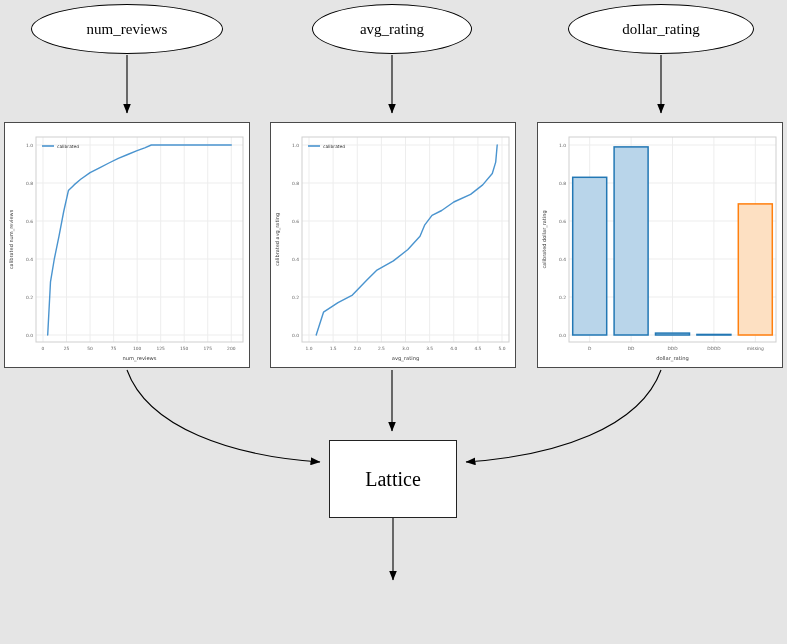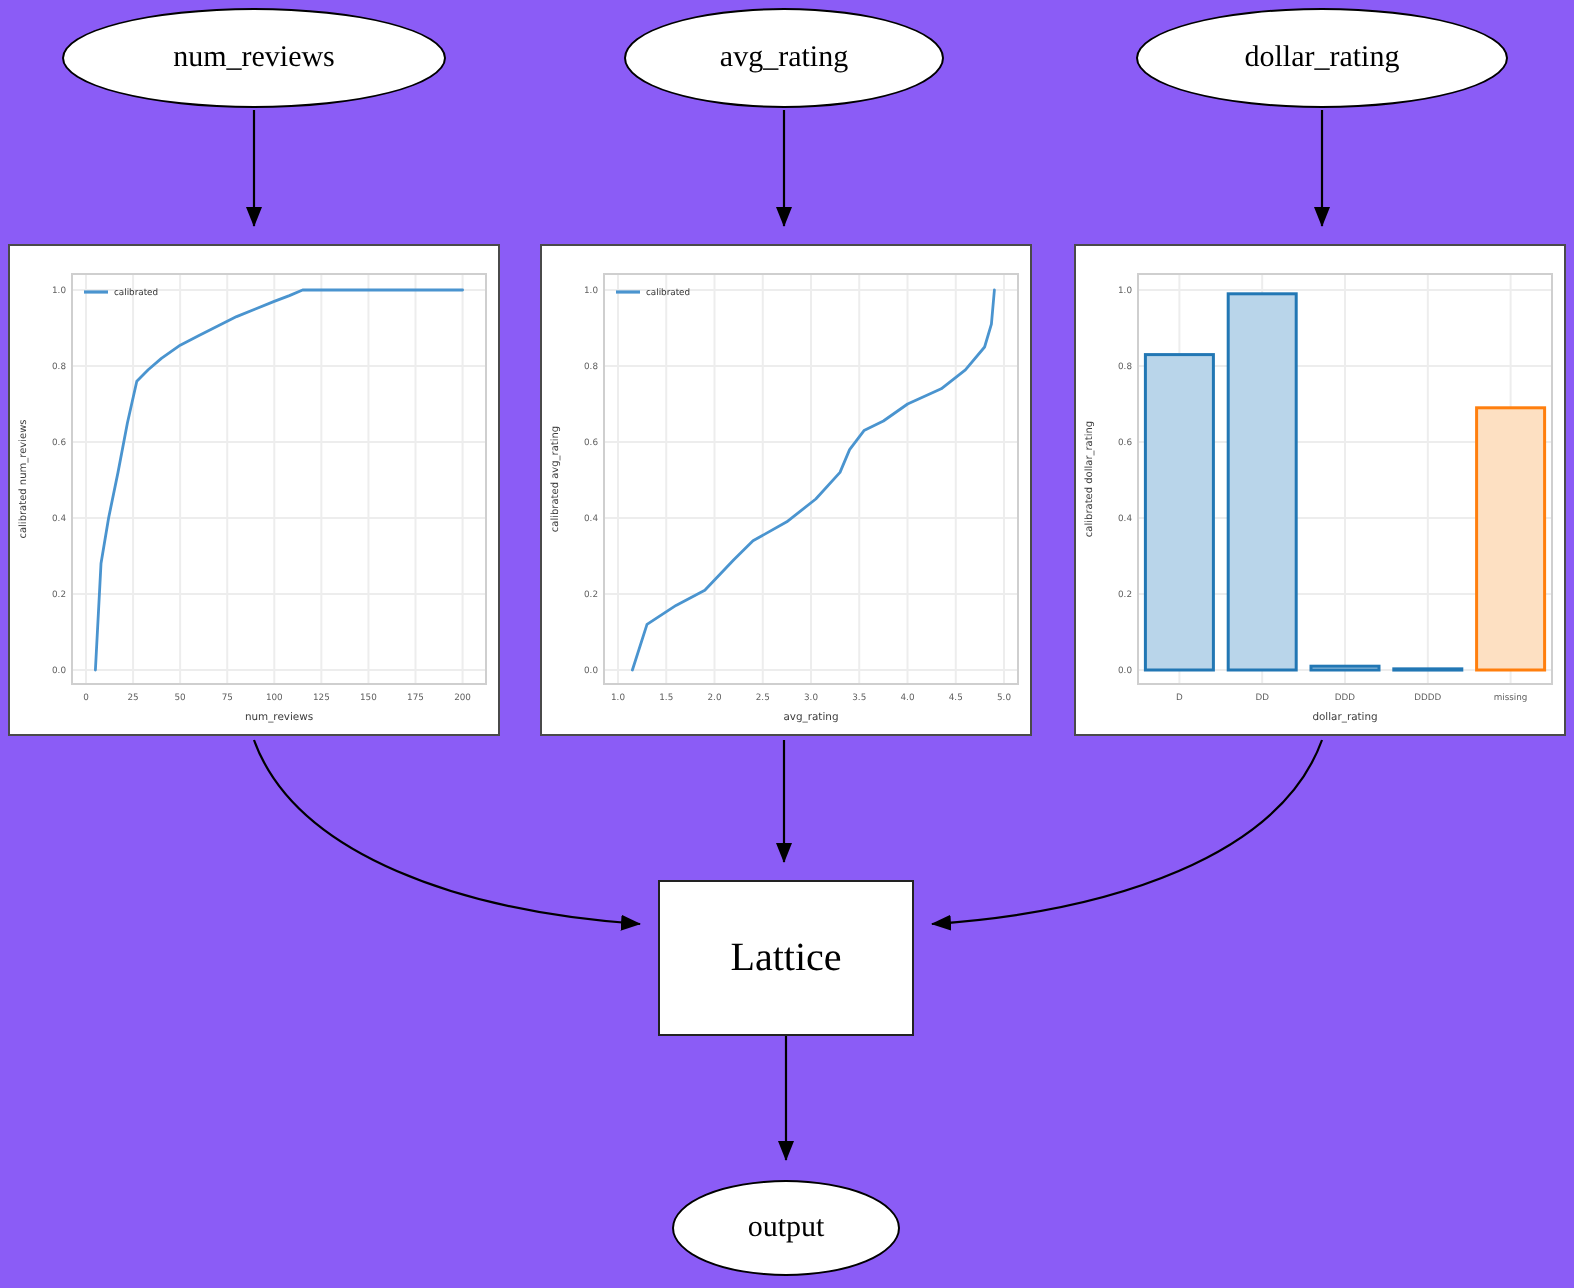--- a/index.html
+++ b/index.html
@@ -1,16 +1,16 @@
 <!DOCTYPE html>
 <html><head>
 <meta charset="utf-8">
 <style>
   html,body{margin:0;padding:0;background:#ffffff;}
-  .canvas{position:relative;width:787px;height:644px;background:#8b5cf6;overflow:hidden;
+  .canvas{position:relative;width:787px;height:644px;background:#e5e5e5;overflow:hidden;
           font-family:"Liberation Serif",serif;}
   .edges-svg{position:absolute;left:0;top:0;width:787px;height:644px;pointer-events:none;}
   .node{position:absolute;display:flex;align-items:center;justify-content:center;
         background:#fff;color:#000;box-sizing:border-box;}
   .ellipse{border:1px solid #000;border-radius:50%;font-size:15px;}
   .rect-node{border:1.6px solid #222;font-size:20px;}
   .plot-box{position:absolute;width:246px;height:246px;background:#fff;
             border:1.5px solid #4a4a4a;box-sizing:border-box;}
   .plot-box svg{display:block;width:243px;height:243px;}
 </style>
@@ -171,17 +171,14 @@
         <rect x="200.29999999999998" y="80.9" width="34" height="131.1" fill="#fde0c2" stroke="#ff7f0e" stroke-width="1.5"></rect>
         <text x="134.5" y="237" font-size="5.2" text-anchor="middle" fill="#3c3c3c" font-family="&quot;DejaVu Sans&quot;,sans-serif">dollar_rating</text>
         <text x="0" y="0" font-size="5" text-anchor="middle" fill="#3c3c3c" font-family="&quot;DejaVu Sans&quot;,sans-serif" transform="translate(8 116.5) rotate(-90)">calibrated dollar_rating</text>
       </svg>
     </div>
 
   <div class="node rect-node" style="left:329px;top:440px;width:128px;height:78px;">
     <span>Lattice</span>
   </div>
 
-  <div class="node ellipse" style="left:336px;top:590px;width:114px;height:48px;">
-    <span>output</span>
-  </div>
 
 </div>
 
 </body></html>

